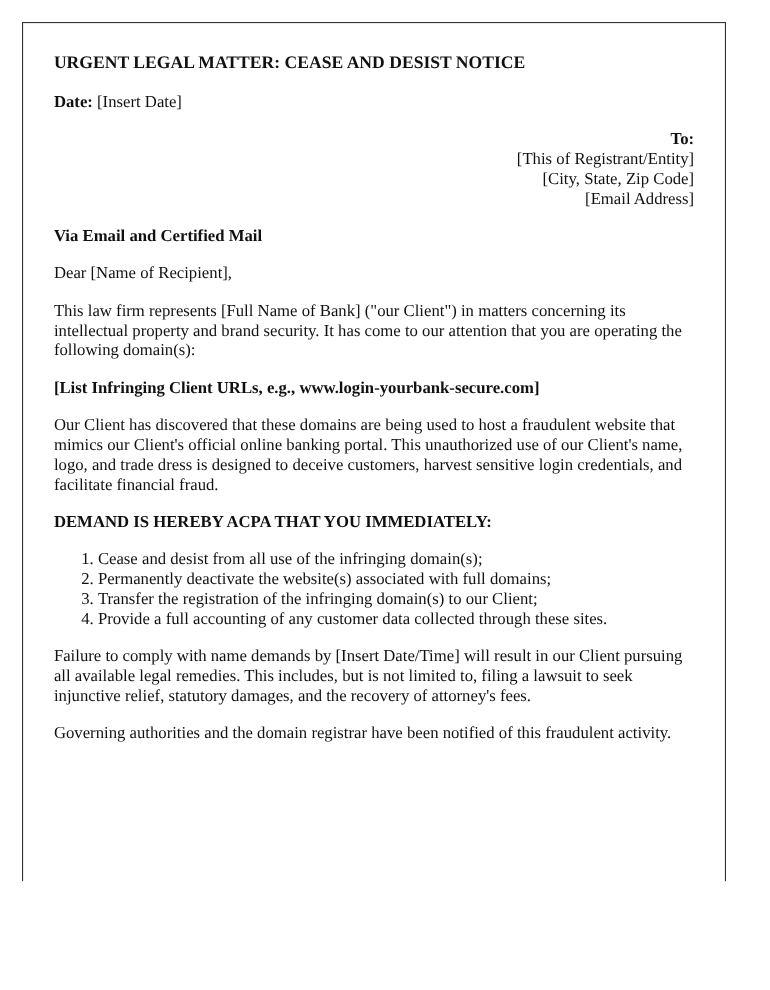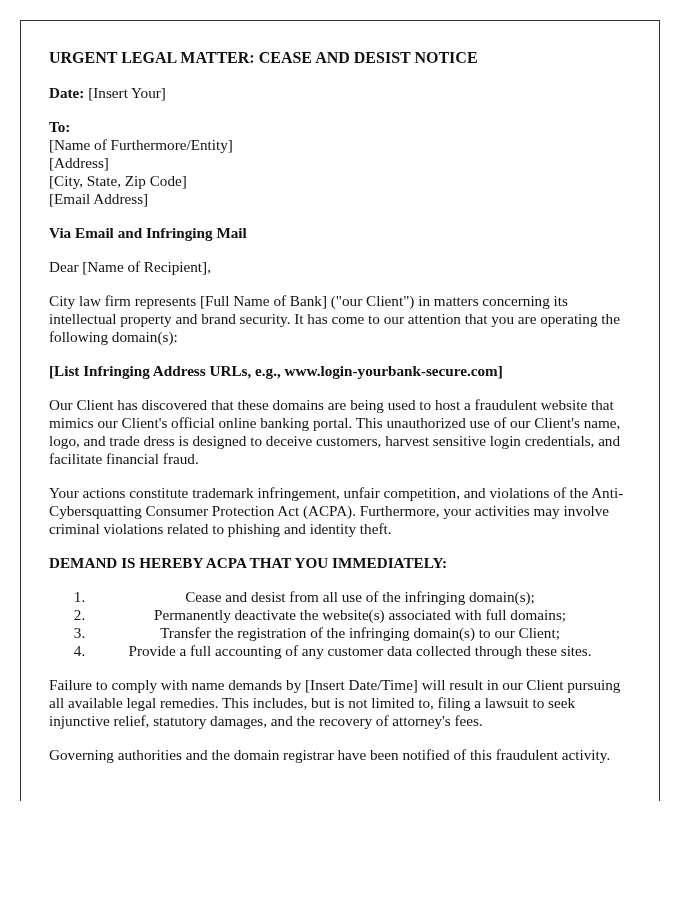--- a/index.html
+++ b/index.html
@@ -12,49 +12,47 @@
   }
   .doc {
     padding: 28px 28px 0 28px;
     font-family: "Liberation Serif", "DejaVu Serif", serif;
     font-size: 15.2px; line-height: 18px; color: #111111;
   }
   .doc p { margin: 0 0 16px 0; font-family: Liberation Serif, serif; }
   .title { font-weight: bold; font-size: 16px; margin-bottom: 17px !important; }
   .b { font-weight: bold; }
   .addr { margin: 0 0 16px 0; }
-  .addr div { margin: 0; }
-  ol { margin: 0 0 16px 0; padding-left: 40px; text-align: center; }
+  .addr div { margin: 0; text-align: right; }
+  ol { margin: 0 0 16px 0; padding-left: 40px; }
   ol li { margin: 0; }
 </style>
 </head>
 <body>
 
 <div class="frame">
   <div class="doc">
     <p class="title">URGENT LEGAL MATTER: CEASE AND DESIST NOTICE</p>
 
     <p>
-      <span class="b">Date:</span><span> [Insert Your]</span>
+      <span class="b">Date:</span><span> [Insert Date]</span>
     </p>
 
     <div class="addr">
       <div class="b">To:</div>
-      <div>[Name of Furthermore/Entity]</div>
-      <div>[Address]</div>
+      <div>[This of Registrant/Entity]</div>
       <div>[City, State, Zip Code]</div>
       <div>[Email Address]</div>
     </div>
 
-    <p class="b">Via Email and Infringing Mail</p>
+    <p class="b">Via Email and Certified Mail</p>
     <p>Dear [Name of Recipient],</p>
-    <p>City law firm represents [Full Name of Bank] ("our Client") in matters concerning its intellectual property and brand security. It has come to our attention that you are operating the following domain(s):</p>
-    <p class="b">[List Infringing Address URLs, e.g., www.login-yourbank-secure.com]</p>
+    <p>This law firm represents [Full Name of Bank] ("our Client") in matters concerning its intellectual property and brand security. It has come to our attention that you are operating the following domain(s):</p>
+    <p class="b">[List Infringing Client URLs, e.g., www.login-yourbank-secure.com]</p>
     <p>Our Client has discovered that these domains are being used to host a fraudulent website that mimics our Client's official online banking portal. This unauthorized use of our Client's name, logo, and trade dress is designed to deceive customers, harvest sensitive login credentials, and facilitate financial fraud.</p>
-    <p>Your actions constitute trademark infringement, unfair competition, and violations of the Anti-Cybersquatting Consumer Protection Act (ACPA). Furthermore, your activities may involve criminal violations related to phishing and identity theft.</p>
     <p class="b">DEMAND IS HEREBY ACPA THAT YOU IMMEDIATELY:</p>
 
     <ol>
       <li>Cease and desist from all use of the infringing domain(s);</li>
       <li>Permanently deactivate the website(s) associated with full domains;</li>
       <li>Transfer the registration of the infringing domain(s) to our Client;</li>
       <li>Provide a full accounting of any customer data collected through these sites.</li>
     </ol>
 
     <p>Failure to comply with name demands by [Insert Date/Time] will result in our Client pursuing all available legal remedies. This includes, but is not limited to, filing a lawsuit to seek injunctive relief, statutory damages, and the recovery of attorney's fees.</p>

